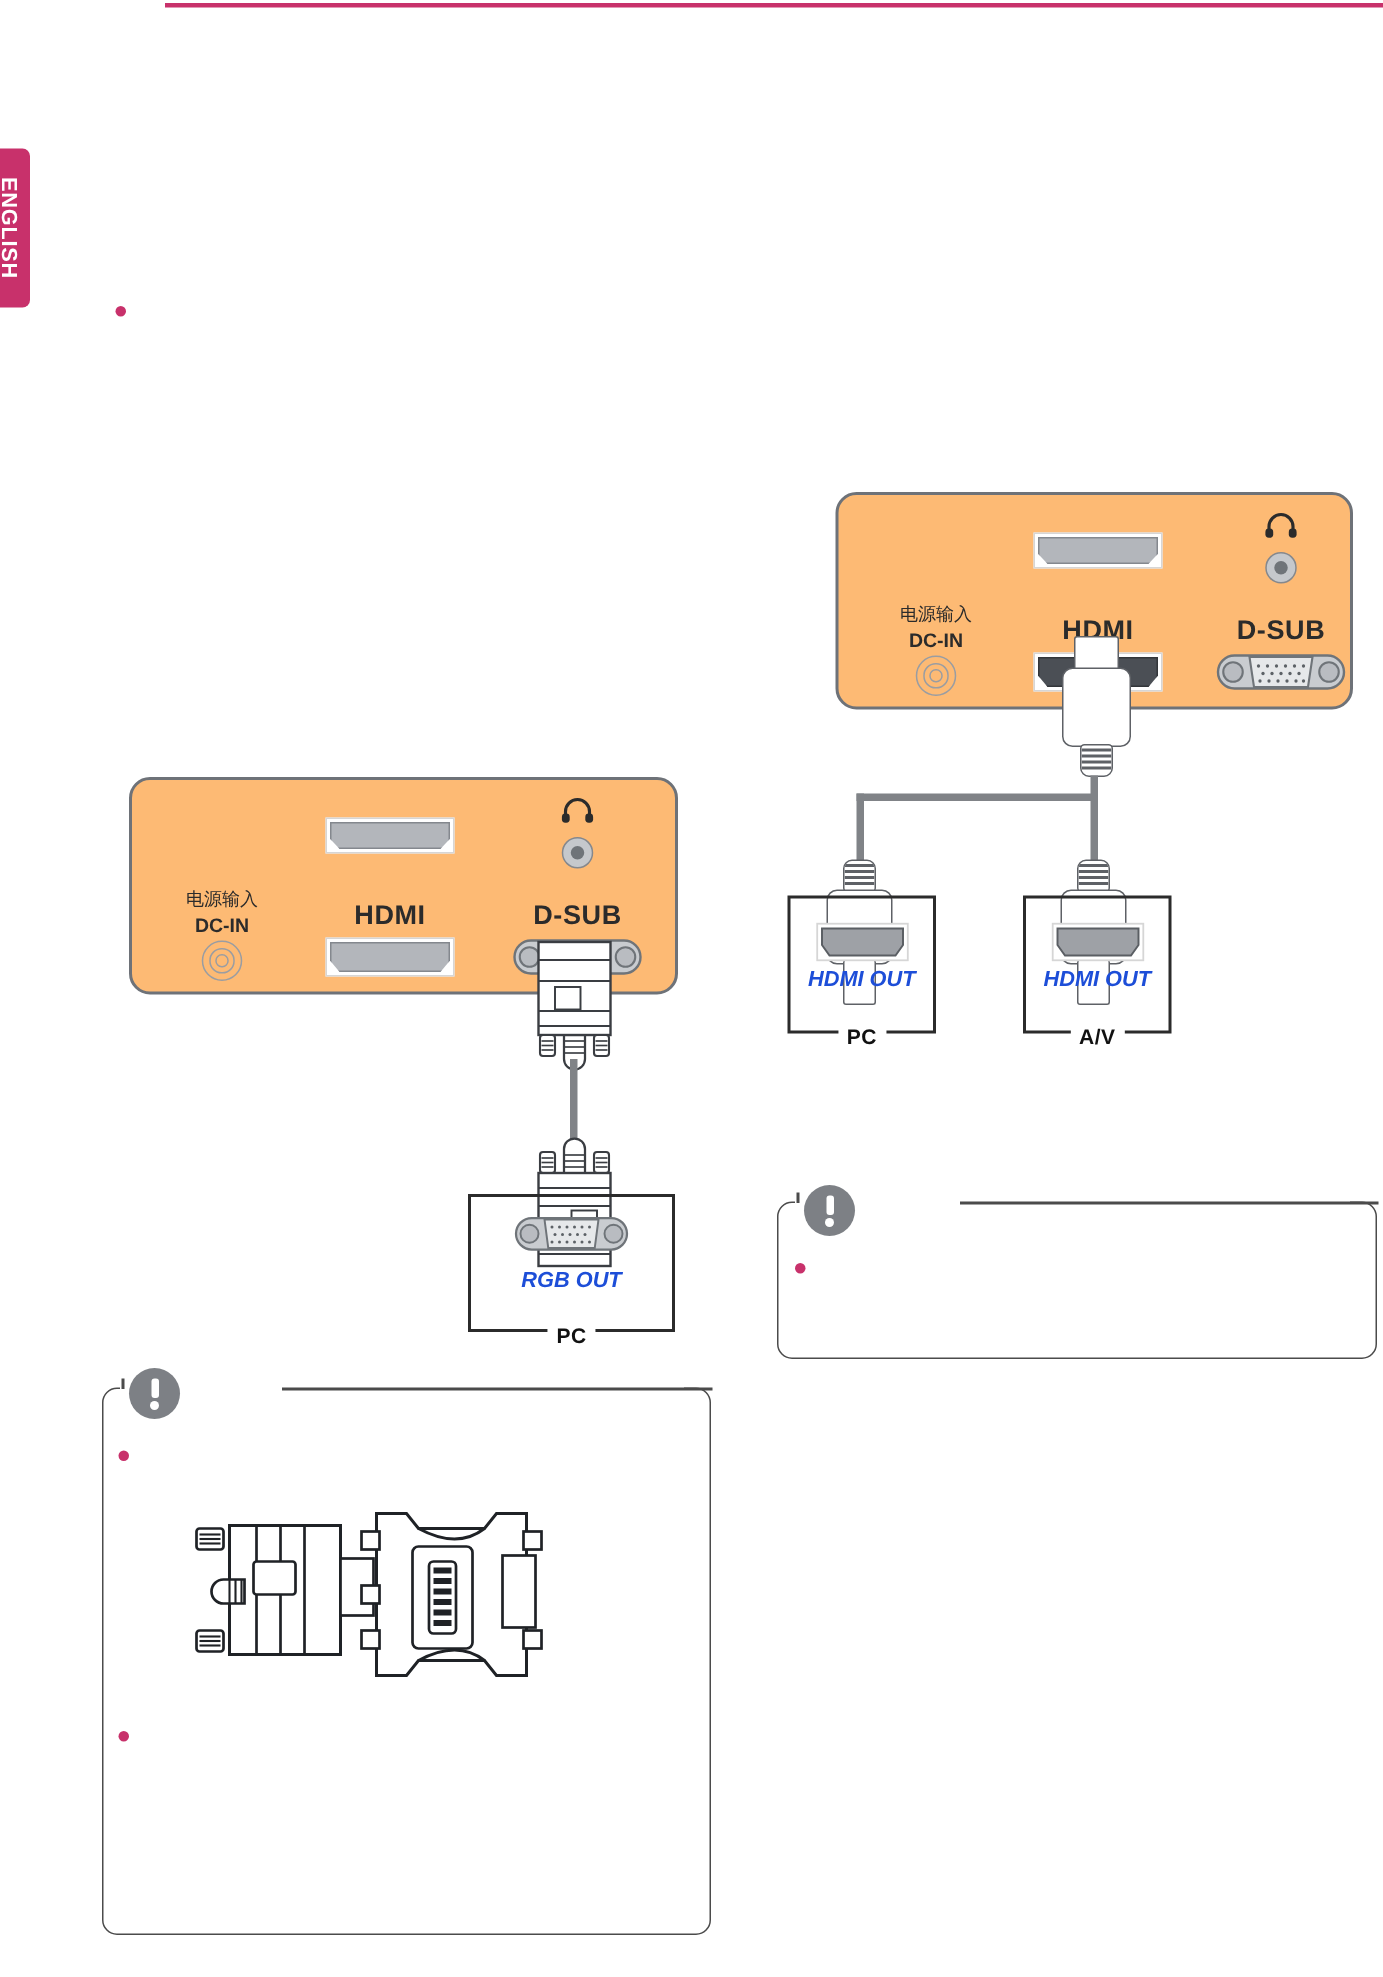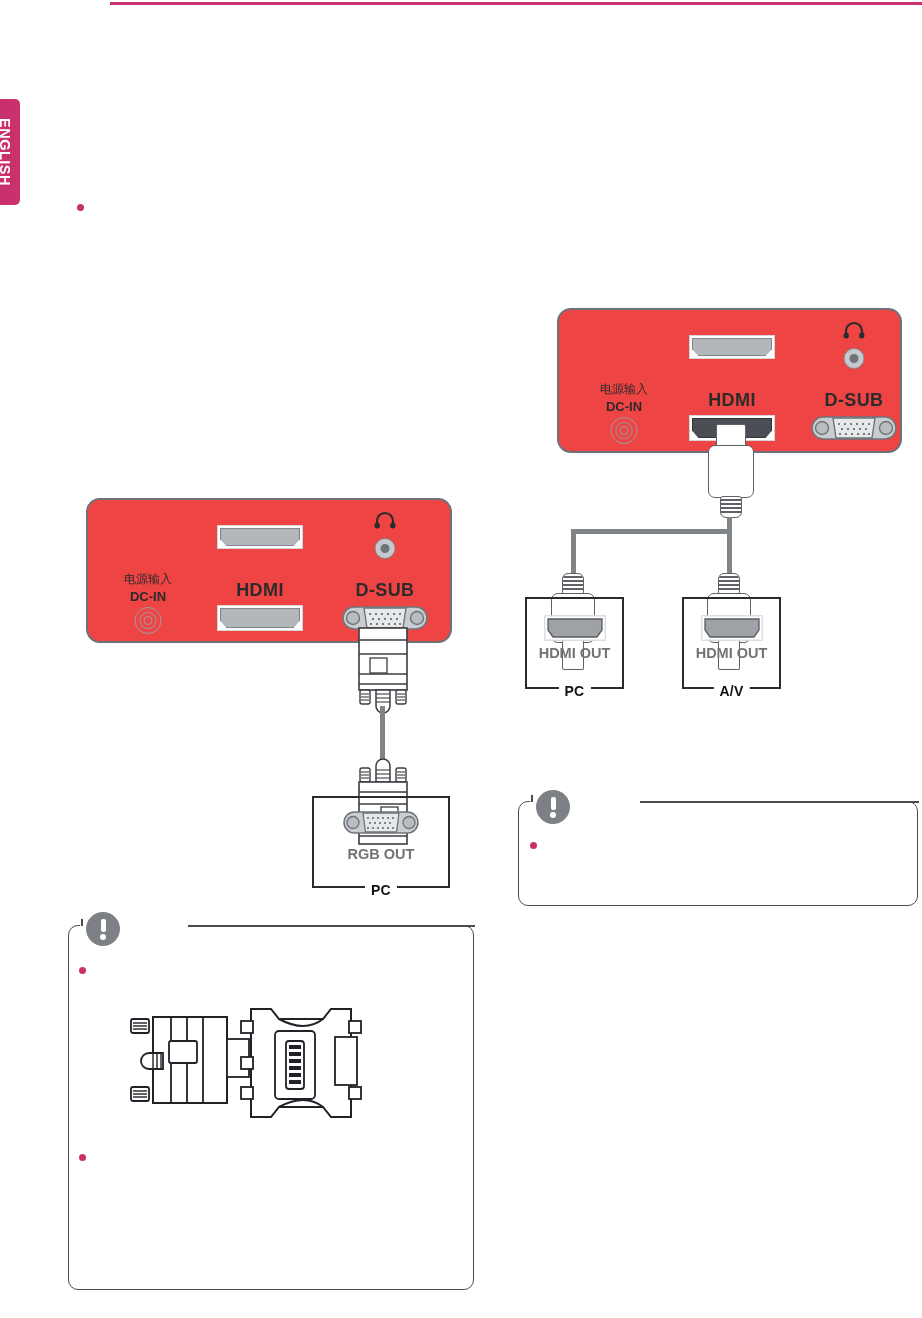--- a/index.html
+++ b/index.html
@@ -38,21 +38,22 @@
     position:absolute;
     width:7px; height:7px; border-radius:50%;
     background:#c8316b;
   }
 
   
   .panel {
     position:absolute;
     border:2px solid #6e7278;
     border-radius:14px;
-    background:#ef4444;
+    background:#fdba74;
+    margin-top:20px;
   }
   .panel-label {
     position:absolute;
     font-size:13px;
     text-align:center;
     white-space:nowrap;
     transform:translateX(-50%);
     color:#2b2b2b;
   }
   .panel-label.cn { font-size:12px; line-height:15px; }
@@ -136,21 +137,21 @@
     border:2px solid #2b2b2b;
   }
   .dev-box .cap {
     position:absolute; left:50%; transform:translateX(-50%);
     background:#ffffff; padding:0 6px;
     font-size:14px; font-weight:bold; letter-spacing:.3px;
     white-space:nowrap; color:#111;
   }
   .dev-box .title {
     position:absolute; left:50%; transform:translateX(-50%);
-    font-size:14.5px; font-weight:bold; white-space:nowrap; color:#737373;
+    font-size:14.5px; font-weight:bold; white-space:nowrap; color:#1d4ed8;font-style:italic;
   }
 
   
   .note {
     position:absolute;
     border:1.5px solid #4b4b4b;
     border-radius:10px;
     background:#ffffff;
   }
   .note-head-gap {

